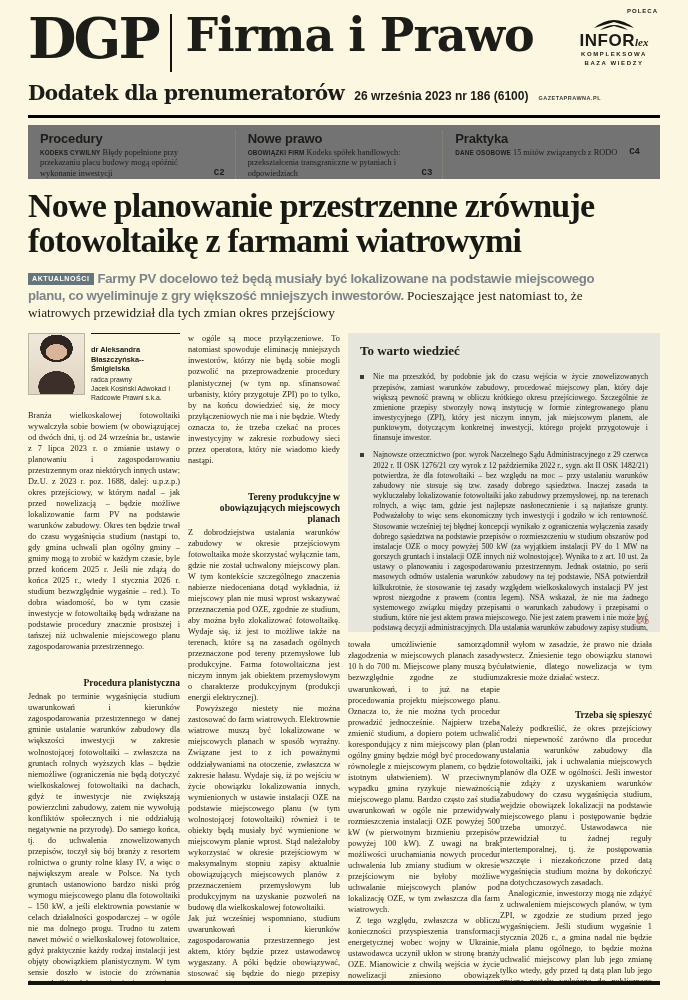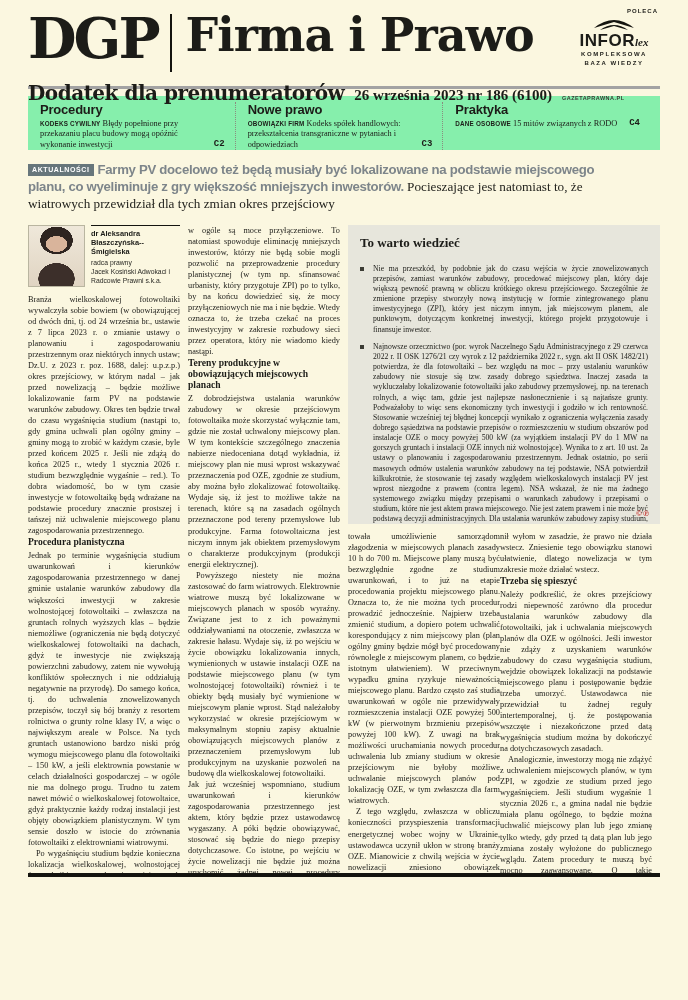--- a/index.html
+++ b/index.html
@@ -3,67 +3,67 @@
 <meta charset="utf-8">
 <style>
   * { margin:0; padding:0; box-sizing:border-box; }
   html,body { background:#fbf7e0; }
   .page {
     position:relative; width:688px; height:1000px; margin:0 auto;
     background:#fbf7e0; padding:0 28px; overflow:hidden;
     font-family:"Liberation Serif", serif; color:#1c1c18;
   }
   
-  .masthead { position:relative; height:89px; border-bottom:3px solid #a3a3a3; }
+  .masthead { position:relative; height:118px; border-bottom:3px solid #000000; }
   .mast-top { display:flex; align-items:flex-start; padding-top:10px; }
   .brand { font-family:"DejaVu Serif", serif; font-weight:bold; font-size:56px; line-height:1; letter-spacing:-3px; }
   .mast-divider { width:2px; height:58px; background:#14140f; margin:4px 14px 0 12px; }
   .mast-title { font-family:"DejaVu Serif", serif; font-weight:bold; font-size:46px; line-height:1.1; letter-spacing:-1px; }
   .mast-sub { display:flex; align-items:baseline; gap:10px; margin-top:9px; }
   .mast-subtitle { font-family:"DejaVu Serif", serif; font-weight:bold; font-size:20px; letter-spacing:-0.5px; }
-  .mast-date { font-family:Liberation Serif, serif; font-weight:bold; font-size:15px; }
+  .mast-date { font-family:Liberation Sans, sans-serif; font-weight:bold; font-size:12px; }
   .mast-site { font-family:"Liberation Sans", sans-serif; font-weight:bold; font-size:5.5px; letter-spacing:0.5px; color:#3a3a34; }
   .logo-block { position:absolute; right:2px; top:8px; width:88px; text-align:center; }
   .poleca { font-family:"Liberation Sans", sans-serif; font-weight:bold; font-size:6px; letter-spacing:1px; text-align:right; margin-bottom:2px; }
   .eagle { display:block; margin:0 auto 1px; }
   .infor-word { font-family:"Liberation Sans", sans-serif; font-weight:bold; font-size:17px; letter-spacing:0.5px; line-height:1; }
   .infor-lex { font-family:"Liberation Serif", serif; font-style:italic; font-weight:bold; font-size:11px; }
   .infor-tag { font-family:"Liberation Sans", sans-serif; font-weight:bold; font-size:6px; letter-spacing:1.6px; line-height:1.5; }
   
-  .index-bar { display:flex; background:#86efac; margin-top:7px; height:54px; padding:6px 10px 0 10px; }
+  .index-bar { display:flex; background:#737373; margin-top:7px; height:54px; padding:6px 10px 0 10px; }
   .index-item { flex:1; padding:0 10px 0 2px; }
   .index-item + .index-item { border-left:1px dotted #8b8d7e; padding-left:12px; }
   .index-section { font-family:"Liberation Sans", sans-serif; font-weight:bold; font-size:13px; letter-spacing:-0.2px; margin-bottom:2px; }
   .index-desc { font-size:8.3px; line-height:1.25; text-align:left; position:relative; padding-right:16px; }
   .index-kicker { font-family:"Liberation Sans", sans-serif; font-weight:bold; font-size:6.3px; letter-spacing:0.2px; }
   .index-page { position:absolute; right:0; bottom:0; font-weight:bold; font-size:9px; font-family:Liberation Mono, monospace; }
   
   .headline { margin-top:9px; font-family:"Liberation Serif", serif; font-weight:bold; font-size:34px; line-height:1.04; letter-spacing:-0.8px; color:#191914; }
   .lead { margin-top:12px; max-width:606px; font-size:13.2px; line-height:1.28; }
   .lead-badge { display:inline-block; background:#67767b; color:#ffffff; font-family:"Liberation Sans", sans-serif; font-weight:bold; font-size:7px; letter-spacing:0.6px; padding:2px 4px 1px; vertical-align:2px; margin-right:4px; }
   .lead-bold { font-family:"Liberation Sans", sans-serif; font-weight:bold; color:#7d858a; letter-spacing:-0.3px; }
   .lead-rest { font-family:"Liberation Serif", serif; color:#23231e; }
   
   .body-grid { display:flex; gap:8px; margin-top:12px; height:652px; border-bottom:4px solid #14140f; }
   .col { width:152px; overflow:hidden; }
   .right-half { width:312px; display:flex; flex-direction:column; }
   .right-cols { display:flex; gap:0; flex:1; overflow:hidden; margin-top:7px; }
   .col p, .right-cols p { font-size:8.3px; line-height:1.33; text-align:justify; text-indent:8px; hyphens:auto; }
   .col p.noindent, .right-cols p.noindent { text-indent:0; }
-  .subhead { font-family:"Liberation Serif", serif; font-weight:bold; font-size:9.6px; line-height:1.15; margin:0 0 3px; text-indent:0; }
+  .subhead { font-family:"Liberation Serif", serif; font-weight:bold; font-size:9.6px; line-height:1.15; margin:25px 0 3px; text-indent:0;text-align:right; }
   
   .author { display:flex; gap:6px; margin-bottom:7px; }
   .author-photo { width:57px; height:62px; flex:0 0 57px; border:1px solid #b9b5a0;
     background:
       radial-gradient(ellipse 18px 13px at 50% 30%, #d9b49b 60%, transparent 61%),
       radial-gradient(ellipse 26px 22px at 50% 24%, #2e2420 62%, transparent 63%),
       radial-gradient(ellipse 30px 26px at 50% 88%, #3c2f2a 60%, transparent 61%),
       linear-gradient(180deg, #efe8da 0%, #e0d4c2 100%);
   }
-  .author-info { border-top:1px solid #14140f; padding-top:3px; font-family:"Liberation Sans", sans-serif; }
+  .author-info { border-top:1px solid #14140f; padding-top:11px; font-family:"Liberation Sans", sans-serif; }
   .author-name { font-weight:bold; font-size:7.4px; line-height:1.25; margin-bottom:3px; }
   .author-role { font-size:6.8px; line-height:1.3; color:#2a2a25; }
   .author-firm { font-size:6.8px; line-height:1.3; color:#2a2a25; }
   
   .info-box { background:#e7e6dc; padding:10px 12px 8px; height:299px; overflow:hidden; position:relative; }
   .info-box-title { font-family:"Liberation Serif", serif; font-weight:bold; font-size:13px; margin-bottom:13px; }
   .info-bullet { display:flex; gap:9px; margin-bottom:7px; }
   .bullet-marker { flex:0 0 4px; width:4px; height:4px; background:#3c3c34; margin-top:3px; }
   .info-bullet p { font-size:7.7px; line-height:1.32; text-align:justify; text-indent:0; hyphens:auto; }
   .end-marks { text-align:right; color:#c42a26; font-size:8px; font-weight:bold; letter-spacing:1px; }
@@ -116,20 +116,21 @@
     </div>
     <div class="index-item">
       <div class="index-section">Praktyka</div>
       <div class="index-desc">
         <span class="index-kicker">DANE OSOBOWE</span><span> 15 mitów związanych z RODO</span>
         <span class="index-page">C4</span>
       </div>
     </div>
   </div>
 
+  <h1 class="headline">Nowe planowanie przestrzenne zrównuje fotowoltaikę z farmami wiatrowymi</h1>
 
   <p class="lead">
     <span class="lead-badge">AKTUALNOŚCI</span><span class="lead-bold">Farmy PV docelowo też będą musiały być lokalizowane na podstawie miejscowego planu, co wyeliminuje z gry większość mniejszych inwestorów.</span><span class="lead-rest"> Pocieszające jest natomiast to, że wiatrowych przewidział dla tych zmian okres przejściowy</span>
   </p>
 
   <div class="body-grid">
 
     <div class="col">
       <div class="author">
         <div class="author-photo"></div>

